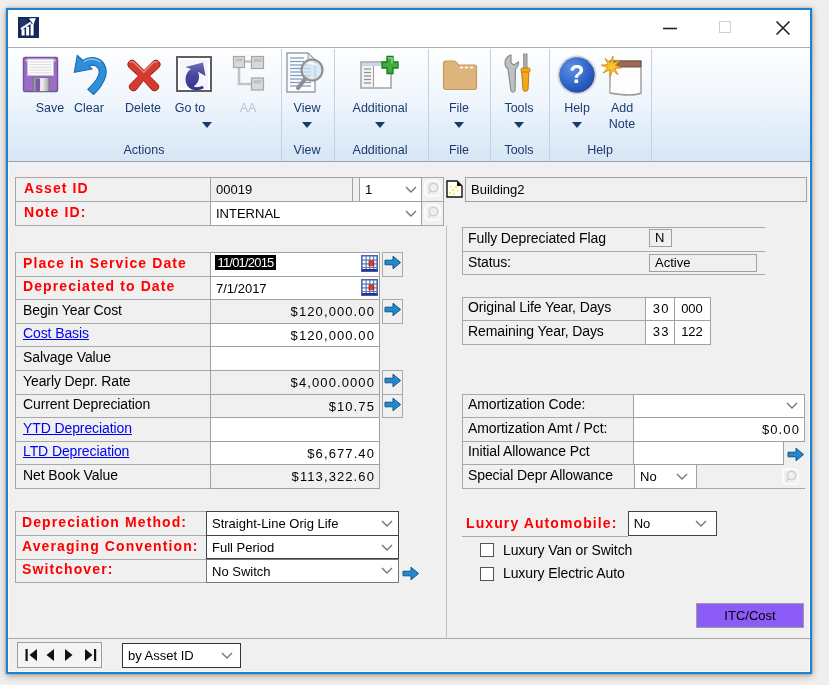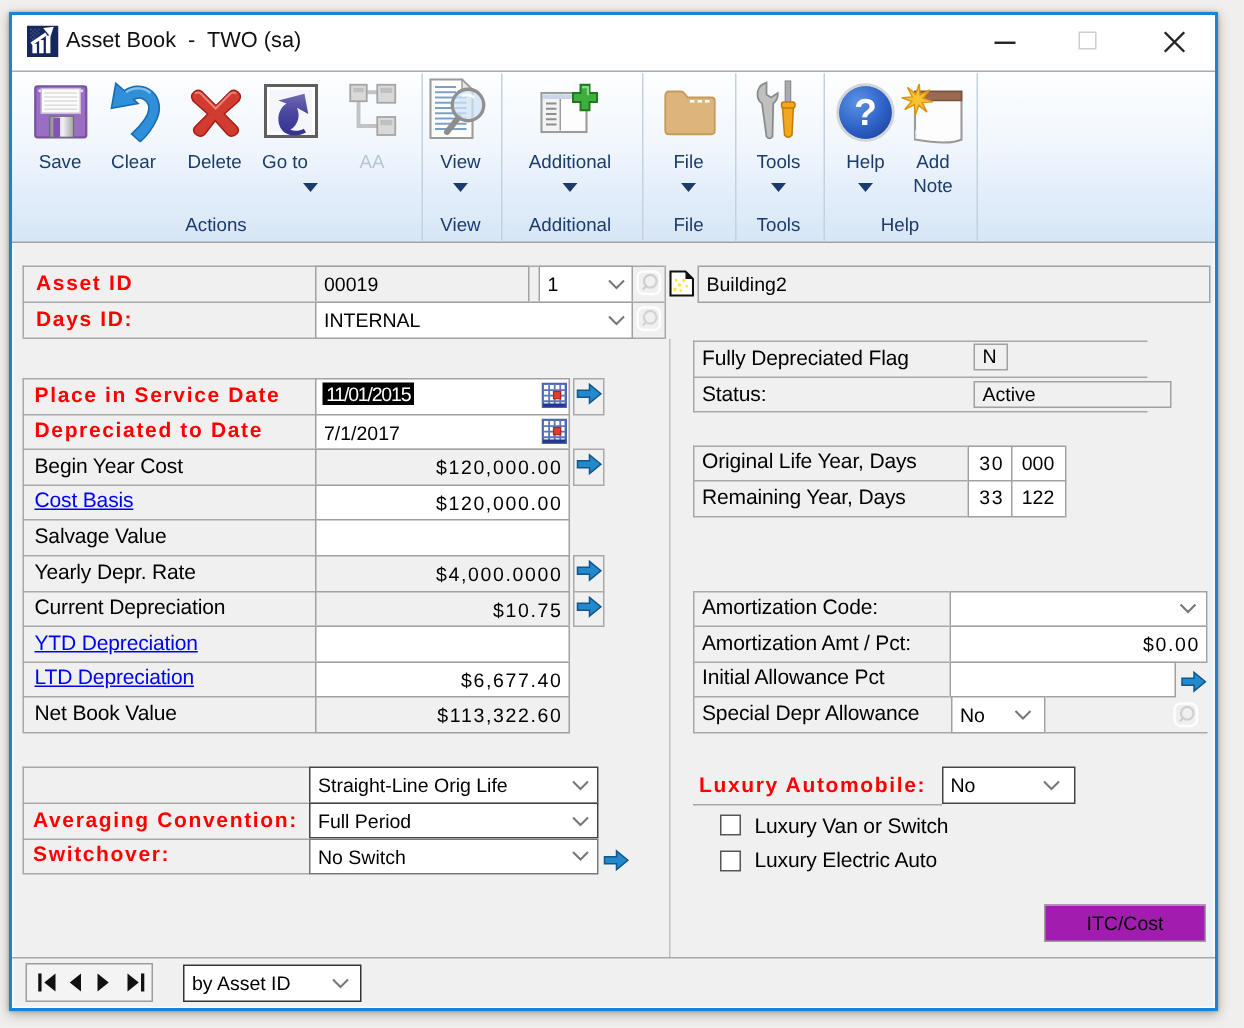--- a/index.html
+++ b/index.html
@@ -56,21 +56,20 @@
         <rect x="2" y="7.2" width="1.3" height="1.3"></rect>
         <rect x="4.6" y="7.2" width="1.3" height="1.3"></rect>
         <rect x="3.3" y="8.5" width="1.3" height="1.3"></rect>
       </g>
     <rect x="3.6" y="12.2" width="3" height="6.3" fill="#fff"></rect>
     <rect x="8.1" y="9.7" width="3" height="8.8" fill="#fff"></rect>
     <rect x="12.6" y="6.7" width="3" height="11.8" fill="#fff"></rect>
     <path d="M3 12.2 L12.8 5.6" stroke="#fff" stroke-width="2.2" fill="none"></path>
     <path d="M10.8 1.6 L17.8 0.9 L15.6 7.5 Z" fill="#fff"></path>
   </svg>
-  <div class="titletext">Asset Book&nbsp; -&nbsp; TWO (sa)</div>
   <svg class="abs" style="left:662px;top:20px" width="16" height="16">
       <line x1="1" y1="8.5" x2="15" y2="8.5" stroke="#222" stroke-width="1.6"></line>
     </svg>
   <div class="abs" style="left:719px;top:21px;width:12px;height:12px;border:1.5px solid #cfcfcf;box-sizing:border-box"></div>
   <svg class="abs" style="left:775px;top:20px" width="16" height="16">
       <path d="M1.5 1.5 L14.5 14.5 M14.5 1.5 L1.5 14.5" stroke="#222" stroke-width="1.6"></path>
     </svg>
   <div class="tdiv"></div>
 
   <div class="toolbar"></div>
@@ -81,21 +80,21 @@
   <div class="tsep" style="left:549px"></div>
   <div class="tsep" style="left:651px"></div>
 
   <div class="glabel" style="left:104px;width:80px">Actions</div>
   <div class="glabel" style="left:267px;width:80px">View</div>
   <div class="glabel" style="left:340px;width:80px">Additional</div>
   <div class="glabel" style="left:419px;width:80px">File</div>
   <div class="glabel" style="left:479px;width:80px">Tools</div>
   <div class="glabel" style="left:560px;width:80px">Help</div>
 
-  <div class="tlabel" style="left:10px;top:101px;width:60px">Save</div>
+  <div class="tlabel" style="left:20px;top:101px;width:60px">Save</div>
   <div class="tlabel" style="left:59px;top:101px;width:60px">Clear</div>
   <div class="tlabel" style="left:113px;top:101px;width:60px">Delete</div>
   <div class="tlabel" style="left:160px;top:101px;width:60px">Go to</div>
   <div class="tlabel" style="left:218px;top:101px;width:60px;color:#b9c6d2">AA</div>
   <div class="tlabel" style="left:277px;top:101px;width:60px">View</div>
   <div class="tlabel" style="left:344px;top:101px;width:72px">Additional</div>
   <div class="tlabel" style="left:429px;top:101px;width:60px">File</div>
   <div class="tlabel" style="left:489px;top:101px;width:60px">Tools</div>
   <div class="tlabel" style="left:547px;top:101px;width:60px">Help</div>
   <div class="tlabel" style="left:592px;top:101px;width:60px">Add</div>
@@ -224,21 +223,21 @@
     <path d="M10 38 Q12 35 10 31 L10 38 Z" fill="#d9d9d9"></path>
     <path d="M12.8 1.1 L13.4 8.2 L19.8 5.0 L15.2 10.5 L21.9 12.8 L14.8 13.4 L18.0 19.8 L12.5 15.2 L10.2 21.9 L9.6 14.8 L3.2 18.0 L7.8 12.5 L1.1 10.2 L8.2 9.6 L5.0 3.2 L10.5 7.8 Z" fill="#f7c431" stroke="#e09414" stroke-width="1" stroke-linejoin="miter"></path>
   </svg>
 
   <div class="hline" style="left:15px;top:177px;width:428px"></div>
   <div class="hline" style="left:15px;top:201px;width:428px"></div>
   <div class="hline" style="left:15px;top:225px;width:428px"></div>
   <div class="vline" style="left:15px;top:177px;height:48px"></div>
   <div class="vline" style="left:443px;top:177px;height:49px"></div>
   <div class="lbl red" style="left:24px;top:180px">Asset ID</div>
-  <div class="lbl red" style="left:24px;top:204px">Days ID:</div>
+  <div class="lbl red" style="left:24px;top:204px">Note ID:</div>
   <div class="fld gray" style="left:210px;top:177px;width:143px;height:25px;line-height:23px">00019</div>
   <div class="fld" style="left:359px;top:177px;width:63px;height:25px;line-height:23px">1</div>
   <svg class="abs" style="left:405px;top:186px" width="12" height="8">
       <path d="M1 1 L6 6 L11 1" fill="none" stroke="#777" stroke-width="1.4"></path>
     </svg>
   <div class="fld" style="left:210px;top:201px;width:212px;height:25px;line-height:23px">INTERNAL</div>
   <svg class="abs" style="left:405px;top:210px" width="12" height="8">
       <path d="M1 1 L6 6 L11 1" fill="none" stroke="#777" stroke-width="1.4"></path>
     </svg>
 
@@ -331,21 +330,21 @@
       <path d="M1 5.2 H9 V1.2 L16.6 7.5 L9 13.8 V9.8 H1 Z" fill="#2389cd" stroke="#11568c" stroke-width="1"></path>
     </svg>
 
   <div class="vline" style="left:462px;top:227px;height:47.2px"></div>
   <div class="hline" style="left:462px;top:227px;width:303px"></div>
   <div class="hline" style="left:462px;top:250.6px;width:303px"></div>
   <div class="hline" style="left:462px;top:274.2px;width:303px"></div>
   <div class="lbl" style="left:468px;top:230px">Fully Depreciated Flag</div>
   <div class="lbl" style="left:468px;top:253.6px">Status:</div>
   <div class="fld gray" style="left:649px;top:228.5px;width:23px;height:18.5px;line-height:16.5px">N</div>
-  <div class="fld gray" style="left:649px;top:253.5px;width:132px;height:18.5px;line-height:16.5px">Active</div>
+  <div class="fld gray" style="left:649px;top:253.5px;width:108px;height:18.5px;line-height:16.5px">Active</div>
 
   <div class="vline" style="left:462px;top:296.6px;height:47.2px"></div>
   <div class="hline" style="left:462px;top:296.6px;width:248px"></div>
   <div class="hline" style="left:462px;top:320.2px;width:248px"></div>
   <div class="hline" style="left:462px;top:343.8px;width:248px"></div>
   <div class="lbl" style="left:468px;top:299.2px">Original Life Year, Days</div>
   <div class="lbl" style="left:468px;top:322.8px">Remaining Year, Days</div>
   <div class="fld num" style="left:645px;top:296.6px;width:29.5px;height:24.6px;line-height:22.6px">30</div>
   <div class="fld" style="left:673.5px;top:296.6px;width:37px;height:24.6px;line-height:22.6px;text-align:center">000</div>
   <div class="fld num" style="left:645px;top:320.2px;width:29.5px;height:24.6px;line-height:22.6px">33</div>
@@ -378,20 +377,21 @@
       <rect x="1" y="1" width="15" height="15" rx="4" fill="none" stroke="#ffffff" stroke-width="1.6" opacity="0.9"></rect>
       <circle cx="9.5" cy="7.5" r="4.2" fill="none" stroke="#cfcfcf" stroke-width="1.5"></circle>
       <line x1="4.5" y1="13" x2="6.8" y2="10.7" stroke="#cfcfcf" stroke-width="1.5"></line>
     </svg>
 
   <div class="vline" style="left:15px;top:511.3px;height:70.8px"></div>
   <div class="hline" style="left:15px;top:511.3px;width:192px"></div>
   <div class="hline" style="left:15px;top:534.9px;width:192px"></div>
   <div class="hline" style="left:15px;top:558.5px;width:192px"></div>
   <div class="hline" style="left:15px;top:582.1px;width:192px"></div>
+  <div class="lbl red" style="left:22px;top:514px">Depreciation Method:</div>
   <div class="lbl red" style="left:22px;top:537.6px">Averaging Convention:</div>
   <div class="lbl red" style="left:22px;top:561.2px">Switchover:</div>
   <div class="fld" style="left:206px;top:511.3px;width:193px;height:24.6px;line-height:23px;border-color:#444">Straight-Line Orig Life</div>
   <svg class="abs" style="left:381px;top:520px" width="12" height="8">
       <path d="M1 1 L6 6 L11 1" fill="none" stroke="#777" stroke-width="1.4"></path>
     </svg>
   <div class="fld" style="left:206px;top:534.9px;width:193px;height:24.6px;line-height:23px;border-color:#444">Full Period</div>
   <svg class="abs" style="left:381px;top:543.6px" width="12" height="8">
       <path d="M1 1 L6 6 L11 1" fill="none" stroke="#777" stroke-width="1.4"></path>
     </svg>
@@ -407,21 +407,21 @@
   <div class="hline" style="left:462px;top:535.5px;width:166px"></div>
   <div class="fld" style="left:627.7px;top:511.3px;width:89px;height:24.6px;line-height:23px;border-color:#444">No</div>
   <svg class="abs" style="left:695px;top:520px" width="12" height="8">
       <path d="M1 1 L6 6 L11 1" fill="none" stroke="#777" stroke-width="1.4"></path>
     </svg>
   <div class="cb" style="left:480px;top:543px"></div>
   <div class="lbl" style="left:503px;top:541.5px">Luxury Van or Switch</div>
   <div class="cb" style="left:480px;top:566.5px"></div>
   <div class="lbl" style="left:503px;top:565px">Luxury Electric Auto</div>
 
-  <div class="abs" style="left:696px;top:602.5px;width:108px;height:25.5px;background:#a21caf;border:1px solid #9d9d9d;box-sizing:border-box;font-size:13px;text-align:center;line-height:23.5px">ITC/Cost</div>
+  <div class="abs" style="left:696px;top:602.5px;width:108px;height:25.5px;background:#8b5cf6;border:1px solid #9d9d9d;box-sizing:border-box;font-size:13px;text-align:center;line-height:23.5px">ITC/Cost</div>
 
   <div class="hline" style="left:8px;top:638px;width:802px;background:#a8a8a8"></div>
   <div class="abs" style="left:16.5px;top:642px;width:85.5px;height:26px;background:#f4f4f4;border:1px solid #9d9d9d;box-sizing:border-box"></div>
   <svg class="abs" style="left:16.5px;top:642px" width="85" height="26" viewBox="0 0 85 26">
     <g fill="#111">
       <rect x="8.5" y="7" width="2.2" height="12"></rect>
         <path d="M20 7 L12.5 13 L20 19 Z"></path>
       <path d="M37 7 L29.5 13 L37 19 Z"></path>
       <path d="M48 7 L55.5 13 L48 19 Z"></path>
       <path d="M68 7 L75.5 13 L68 19 Z"></path>

